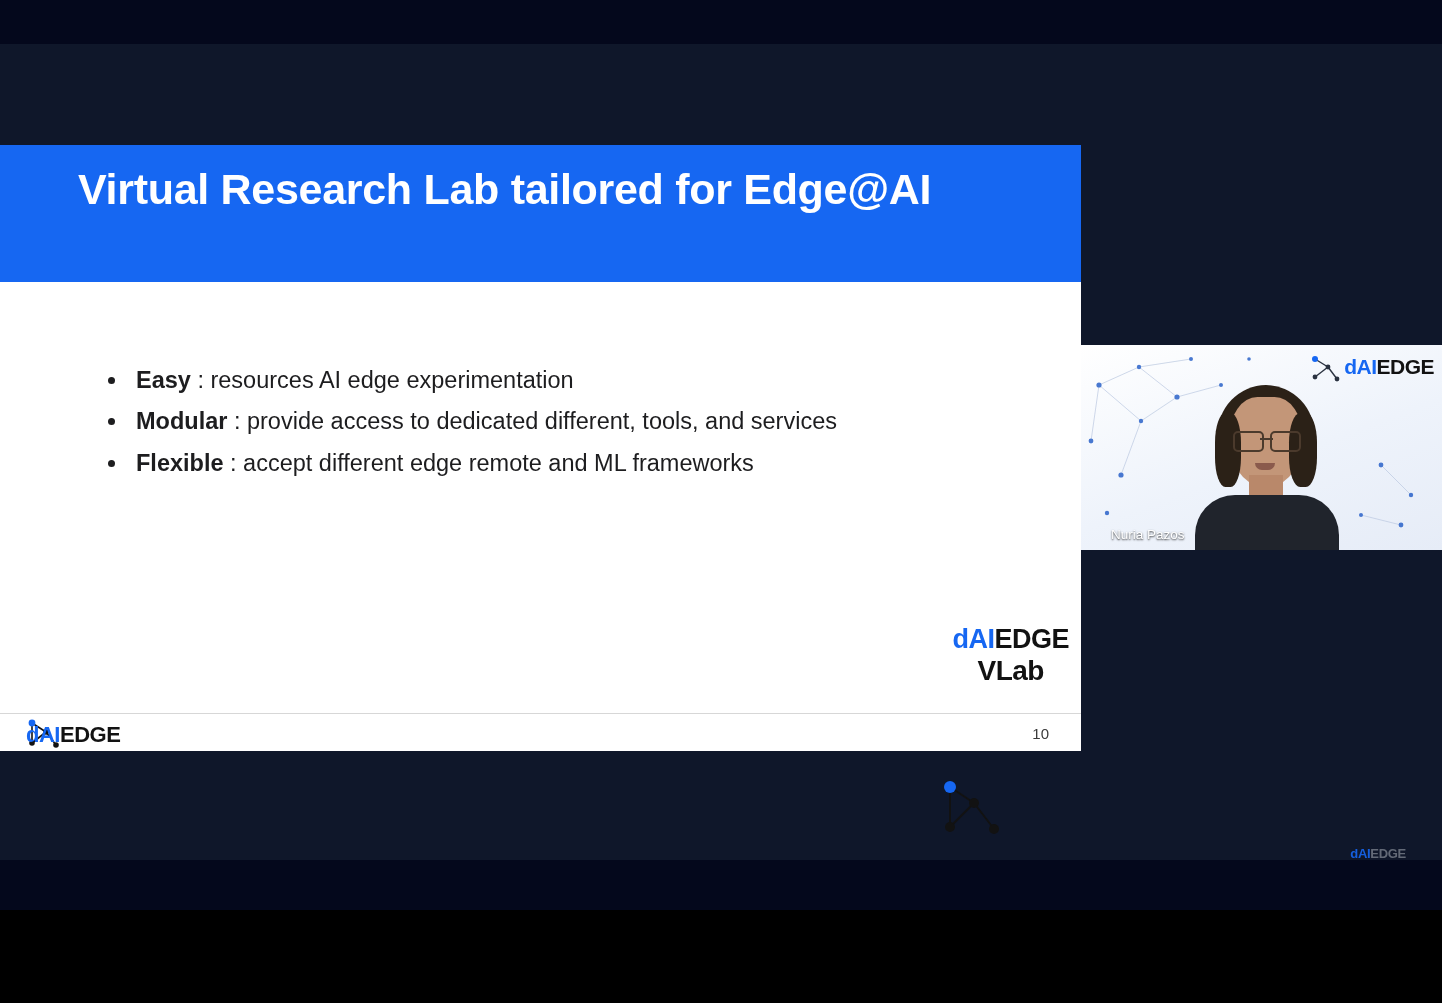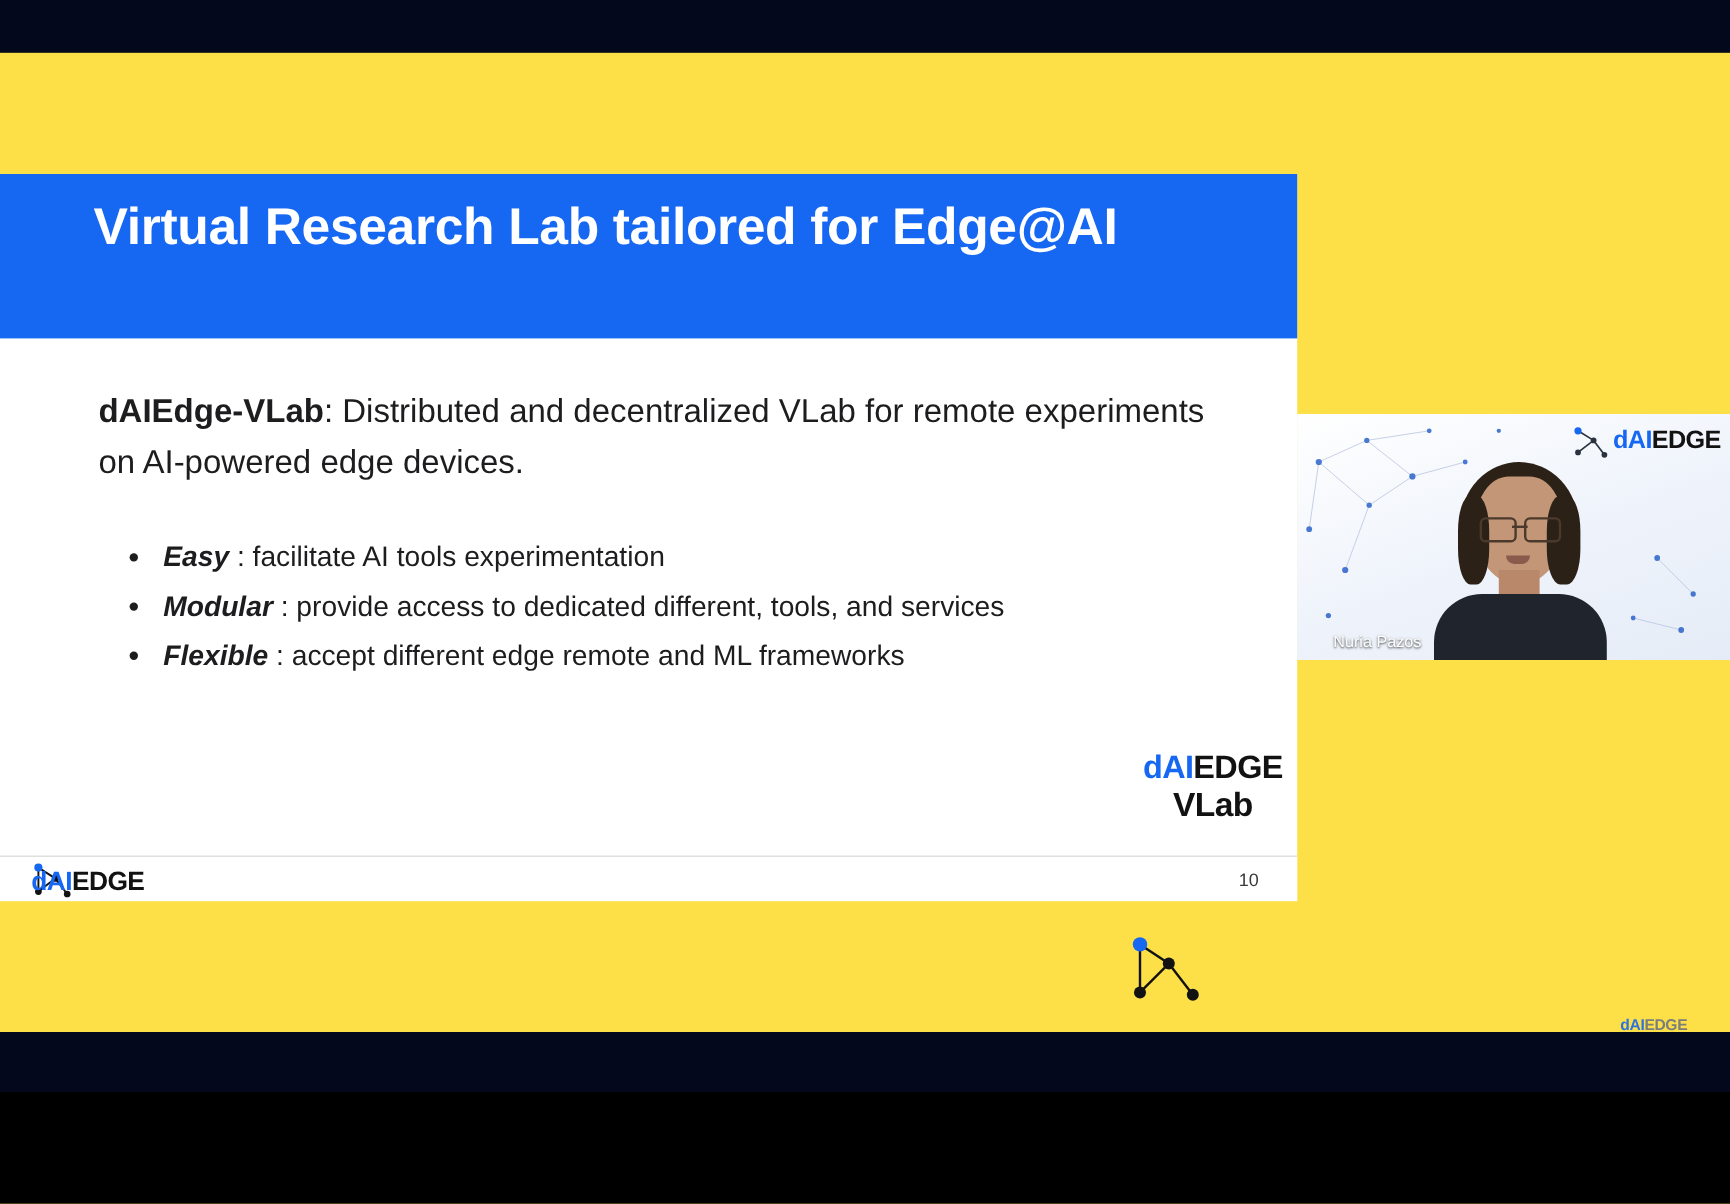--- a/index.html
+++ b/index.html
@@ -10,21 +10,21 @@
   body {
     width: 1442px;
     height: 1003px;
     overflow: hidden;
     font-family: "Liberation Sans", sans-serif;
   }
   .stage {
     position: relative;
     width: 1442px;
     height: 1003px;
-    background: #fde047;
+    background: #0f172a;
   }
   
   .bar-top {
     position: absolute;
     left: 0; top: 0;
     width: 1442px; height: 44px;
     background: #04081c;
   }
   .bar-bottom {
     position: absolute;
@@ -93,21 +93,21 @@
   ul.points li::before {
     content: "";
     position: absolute;
     left: 12px;
     top: 13px;
     width: 7px;
     height: 7px;
     border-radius: 50%;
     background: #1d1d1f;
   }
-  ul.points li b { font-weight: bold; font-style: italic; }
+  ul.points li b { font-weight: bold; }
   .vlab-text {
     position: absolute;
     right: 12px;
     top: 481px;
     text-align: left;
     line-height: 1;
   }
   .vlab-row1 {
     font-size: 27px;
     font-weight: bold;
@@ -306,27 +306,24 @@
 
   <div class="bar-top"></div>
 
   <div class="slide">
 
     <div class="slide-title-band">
       <h1 class="slide-title">Virtual Research Lab tailored for Edge@AI</h1>
     </div>
 
     <div class="slide-body">
-      <p class="lead">
-        <b>dAIEdge-VLab</b><span>: Distributed and decentralized VLab  for remote experiments on AI-powered edge devices.</span>
-      </p>
 
       <ul class="points">
         <li>
-          <b>Easy</b><span> : facilitate AI tools experimentation</span>
+          <b>Easy</b><span> : resources AI edge experimentation</span>
         </li>
         <li>
           <b>Modular</b><span> : provide access to dedicated different, tools, and services</span>
         </li>
         <li>
           <b>Flexible</b><span> : accept different edge remote and ML frameworks</span>
         </li>
       </ul>
     </div>
 

